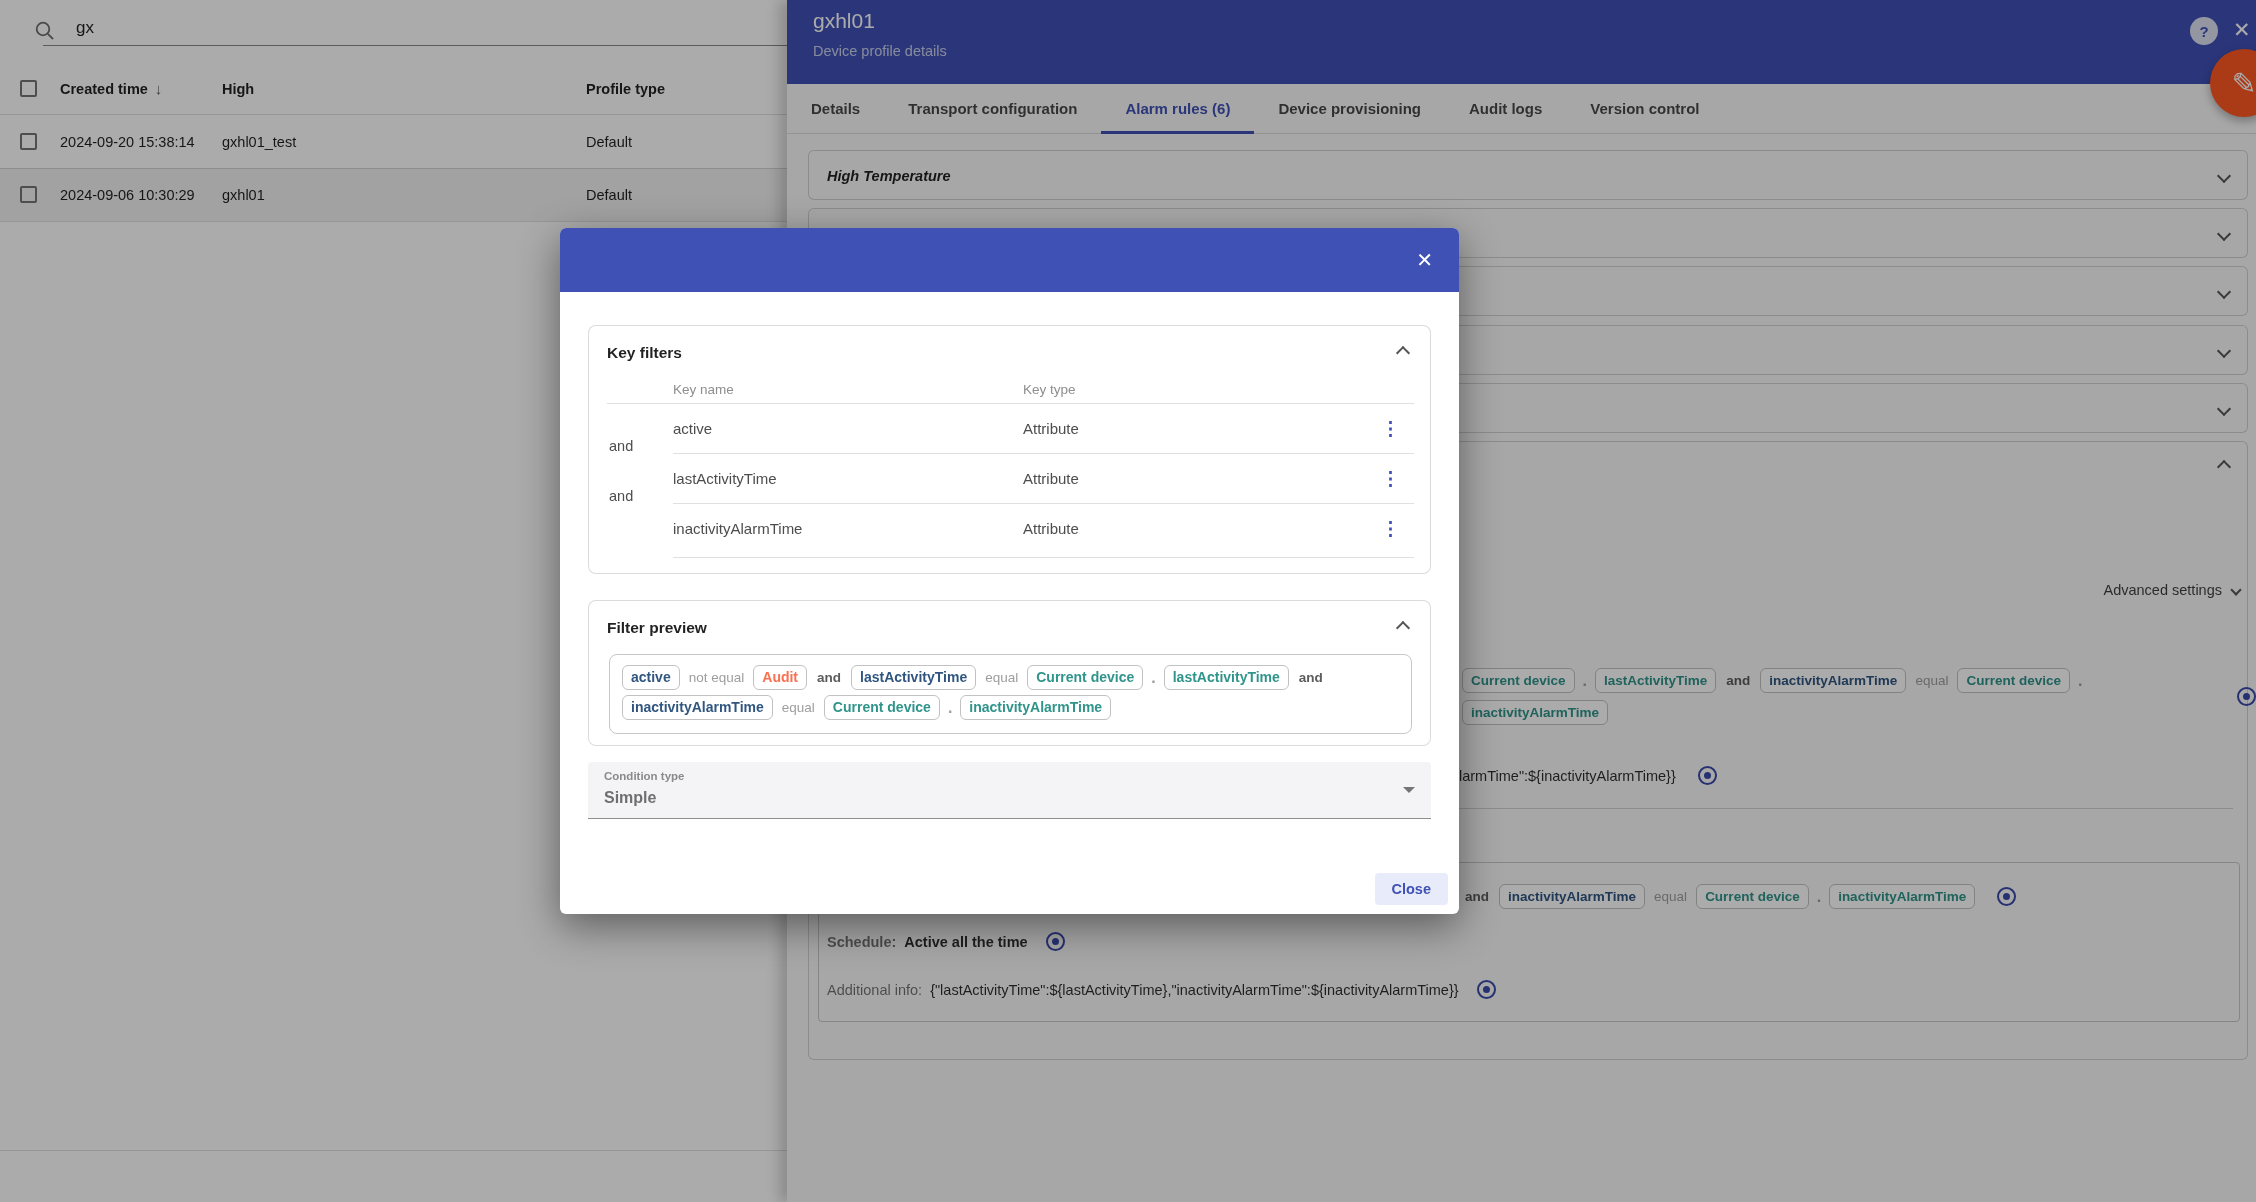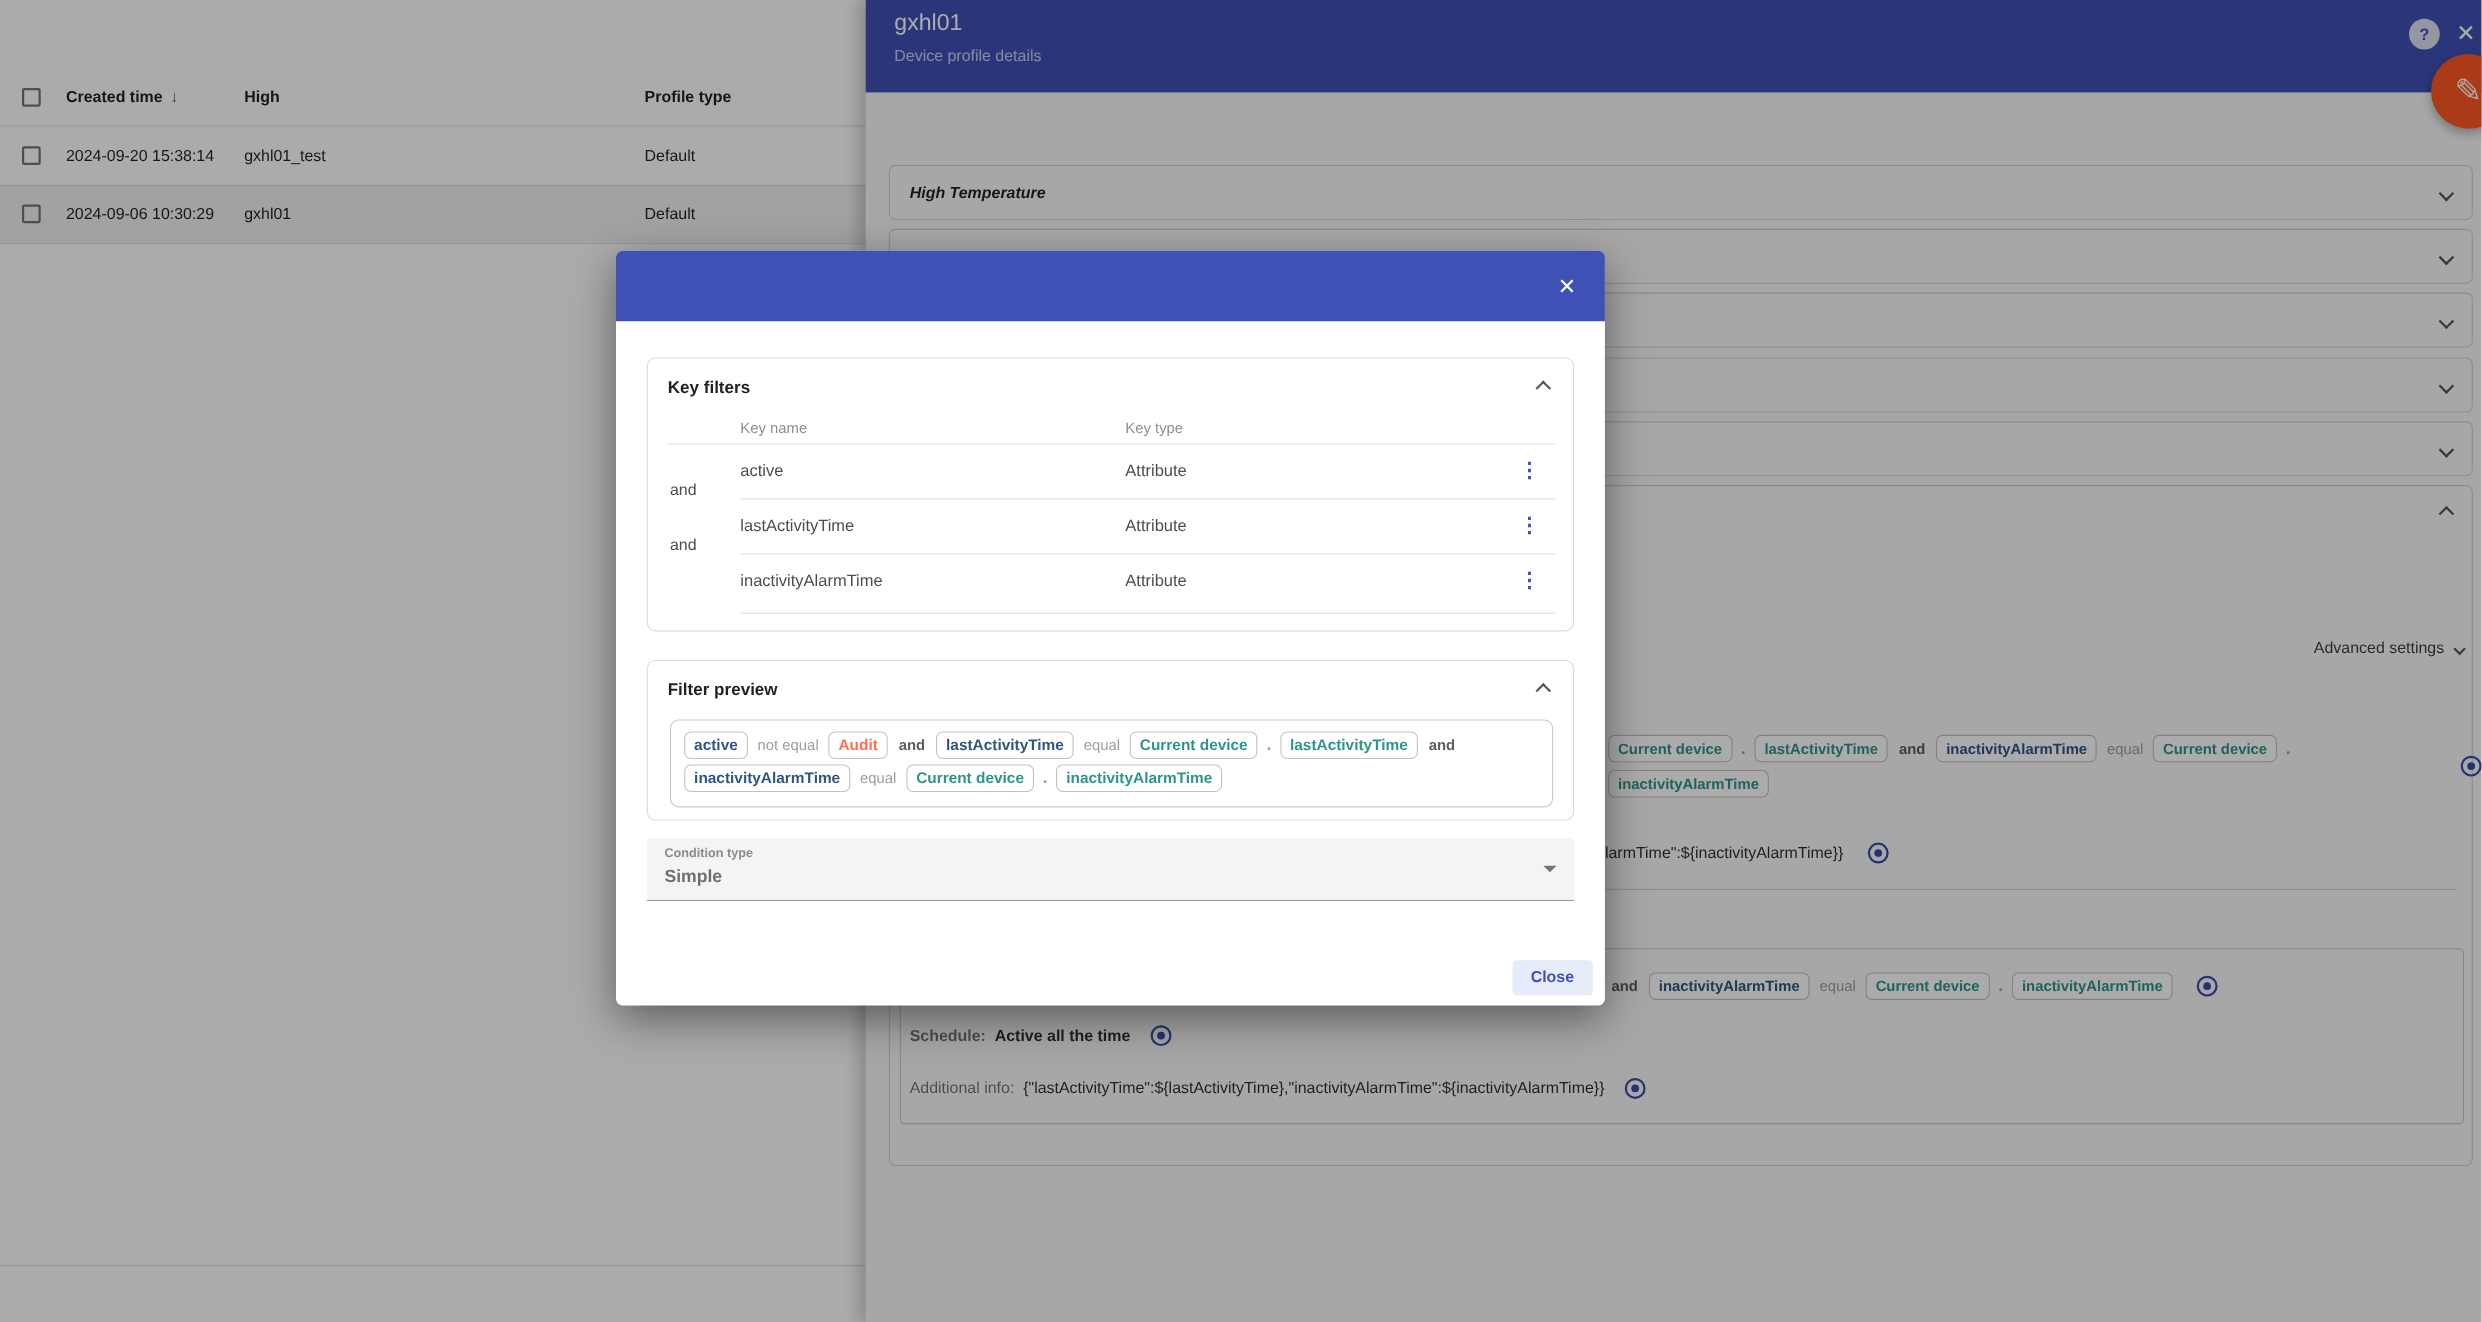--- a/index.html
+++ b/index.html
@@ -117,20 +117,30 @@
   .close-btn { position:absolute; right:11px; bottom:9px; background:#e8ebf9; color:#3f51b5;
                font-weight:700; font-size:14.5px; padding:8px 17px; border:none; border-radius:4px;
                font-family:"Liberation Sans", sans-serif; }
 </style>
 </head>
 <body>
 
 <div class="stage">
 
   <div class="left-panel">
+    <div class="search-row">
+      <span class="search-icon">
+        <svg width="22" height="22" viewBox="0 0 22 22">
+            <circle cx="9" cy="9" r="6.3" fill="none" stroke="#6f6f6f" stroke-width="1.8"></circle>
+            <line x1="13.8" y1="13.8" x2="19" y2="19" stroke="#6f6f6f" stroke-width="1.8"></line>
+          </svg>
+      </span>
+      <input class="search-input" value="gx" style="">
+      <div class="search-underline"></div>
+    </div>
 
     <div class="tbl-row tbl-head" style="top:62px;">
       <div class="tbl-cell c-cb">
           <span class="cb"></span>
         </div>
       <div class="tbl-cell c-created">
         <span>Created time</span>
         <span class="sort-arrow">↓</span>
       </div>
       <div class="tbl-cell c-name">High</div>
@@ -160,20 +170,28 @@
     <div class="divider" style="top:1150px;"></div>
   </div>
 
   <div class="detail-panel">
     <div class="detail-header">
       <div class="detail-title">gxhl01</div>
       <div class="detail-subtitle">Device profile details</div>
       <div class="help-circle">?</div>
       <div class="panel-close">✕</div>
     </div>
+    <div class="tabbar" id="tabbar">
+        <div class="tab">Details</div>
+        <div class="tab">Transport configuration</div>
+        <div class="tab active">Alarm rules (6)</div>
+        <div class="tab">Device provisioning</div>
+        <div class="tab">Audit logs</div>
+        <div class="tab">Version control</div>
+      </div>
     <div class="fab">
       <span class="fab-pencil">✎</span>
     </div>
 
     <div id="alarm-panels">
         <div class="alarm-panel" style="top: 150px; height: 50px; font-style: italic;">
           <div class="alarm-panel-label">High Temperature</div>
           <span class="panel-chev chev down" style="top: 20px;"></span>
         </div>
         <div class="alarm-panel" style="top: 208px; height: 50px;">

